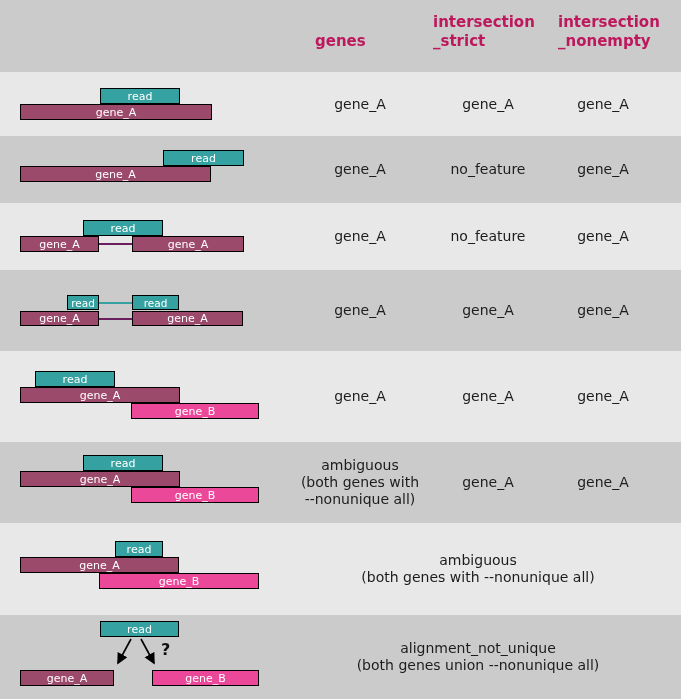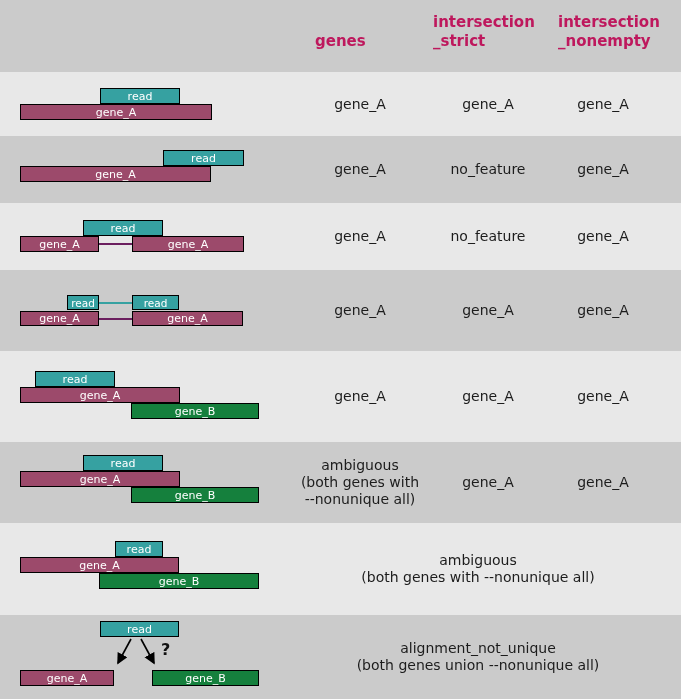--- a/index.html
+++ b/index.html
@@ -23,21 +23,21 @@
     white-space:pre-line;line-height:17px;
   }
   .box{
     position:absolute;border:1px solid #000;box-sizing:border-box;
     color:#fff;font-size:11px;text-align:center;
     display:flex;align-items:center;justify-content:center;
     overflow:visible;white-space:nowrap;
   }
   .read{background:#36a1a1;}
   .genea{background:#9c4a6b;}
-  .geneb{background:#15803d;}
+  .geneb{background:#ec4899;}
   .conn{position:absolute;height:2px;}
   .conn.intron{background:#6b1f5f;}
   .conn.splice{background:#36a1a1;}
   .qmark{
     position:absolute;font-size:16px;font-weight:bold;color:#111;
   }
   svg{position:absolute;overflow:visible;}
 </style>
 </head>
 <body>

